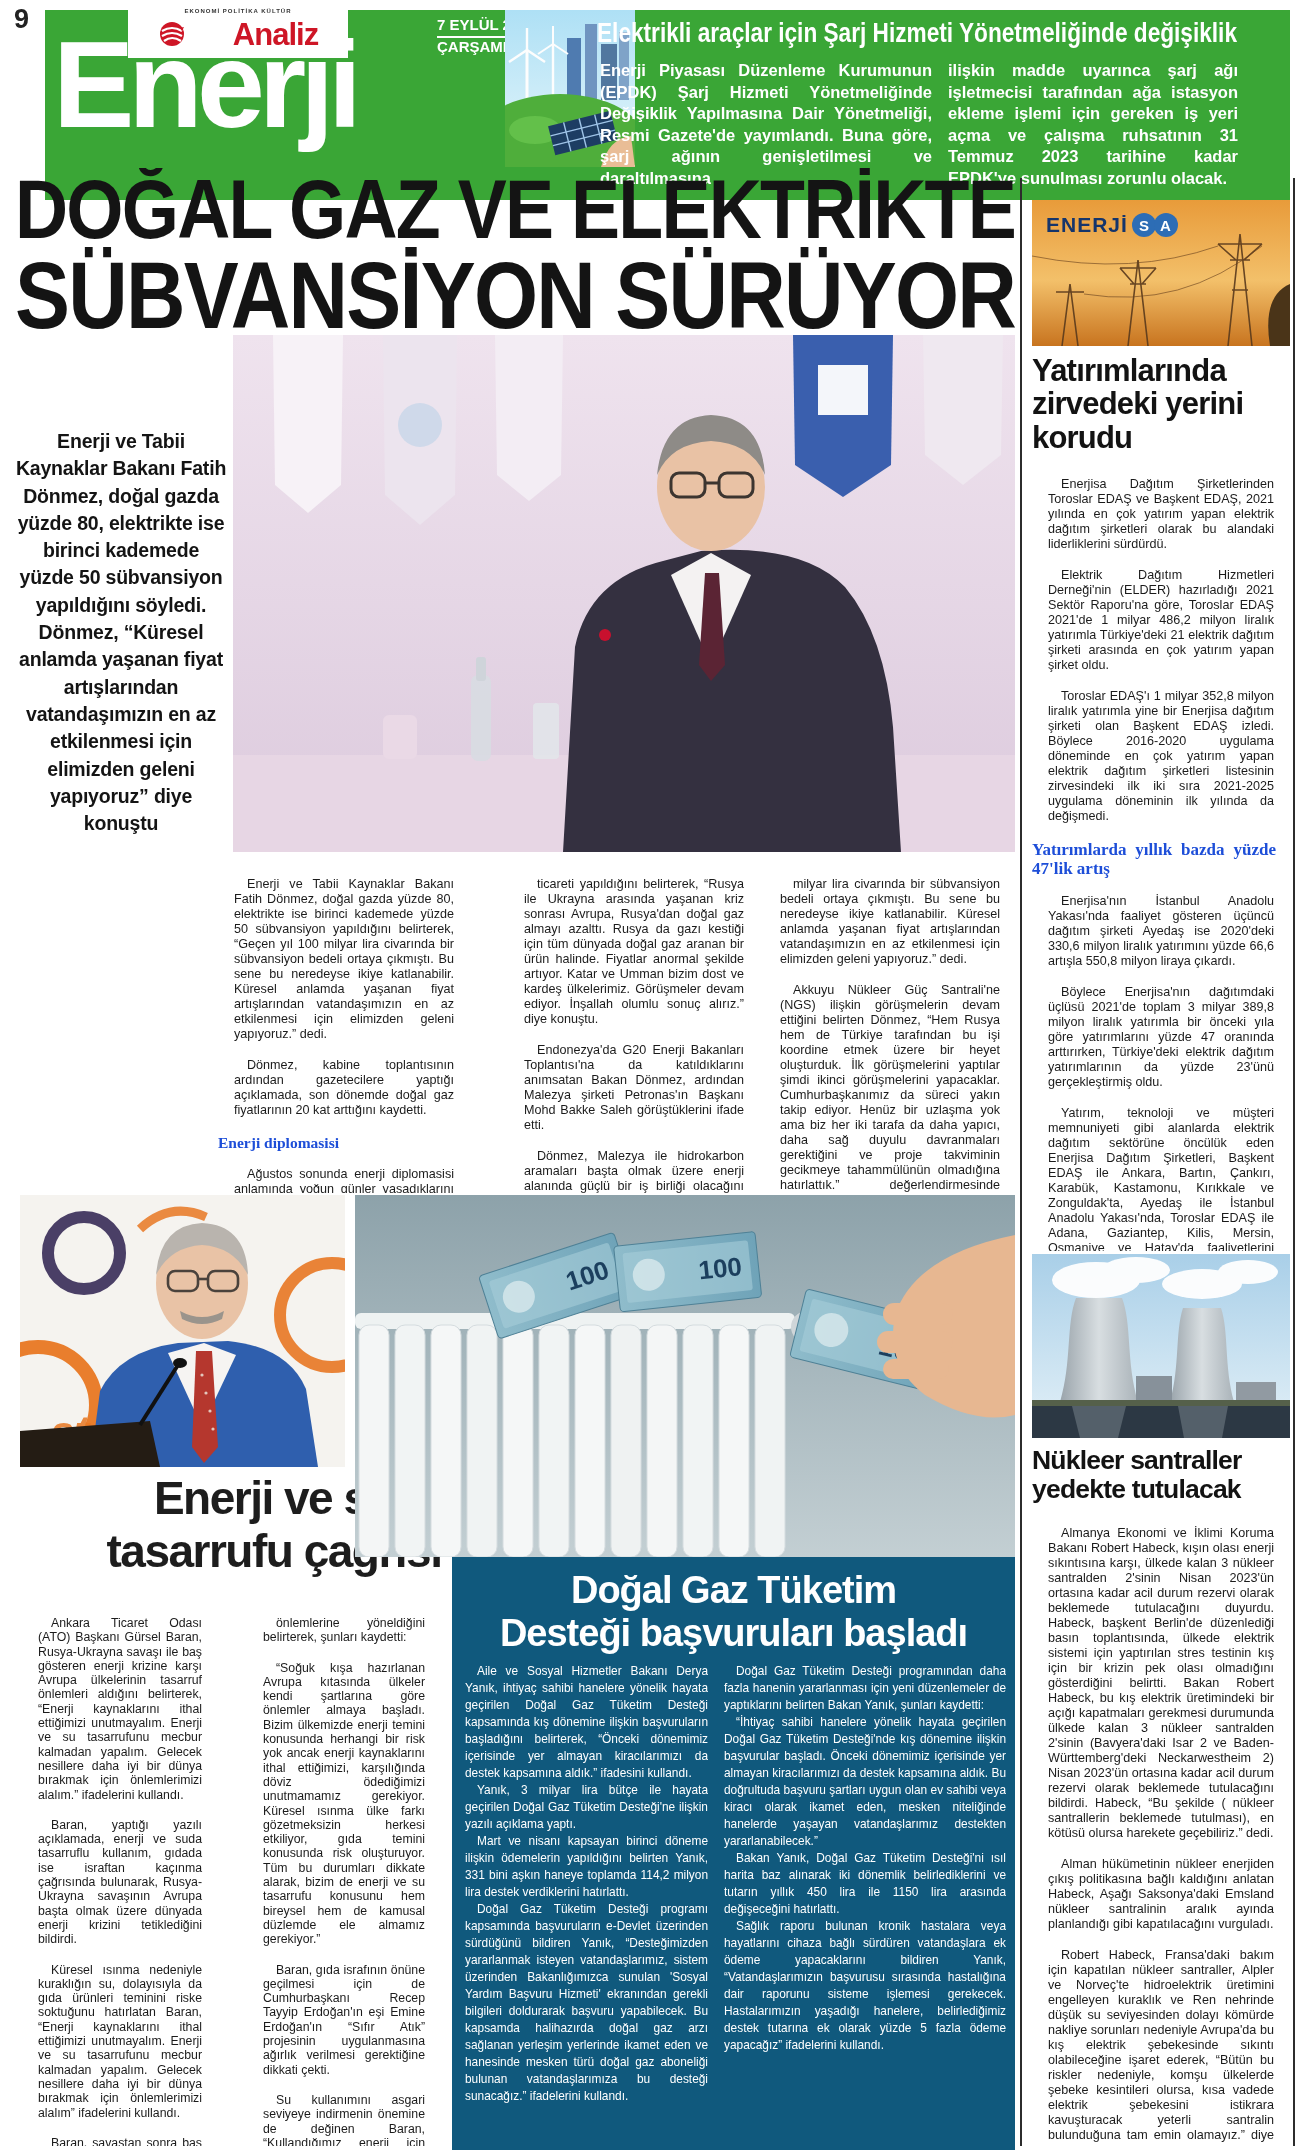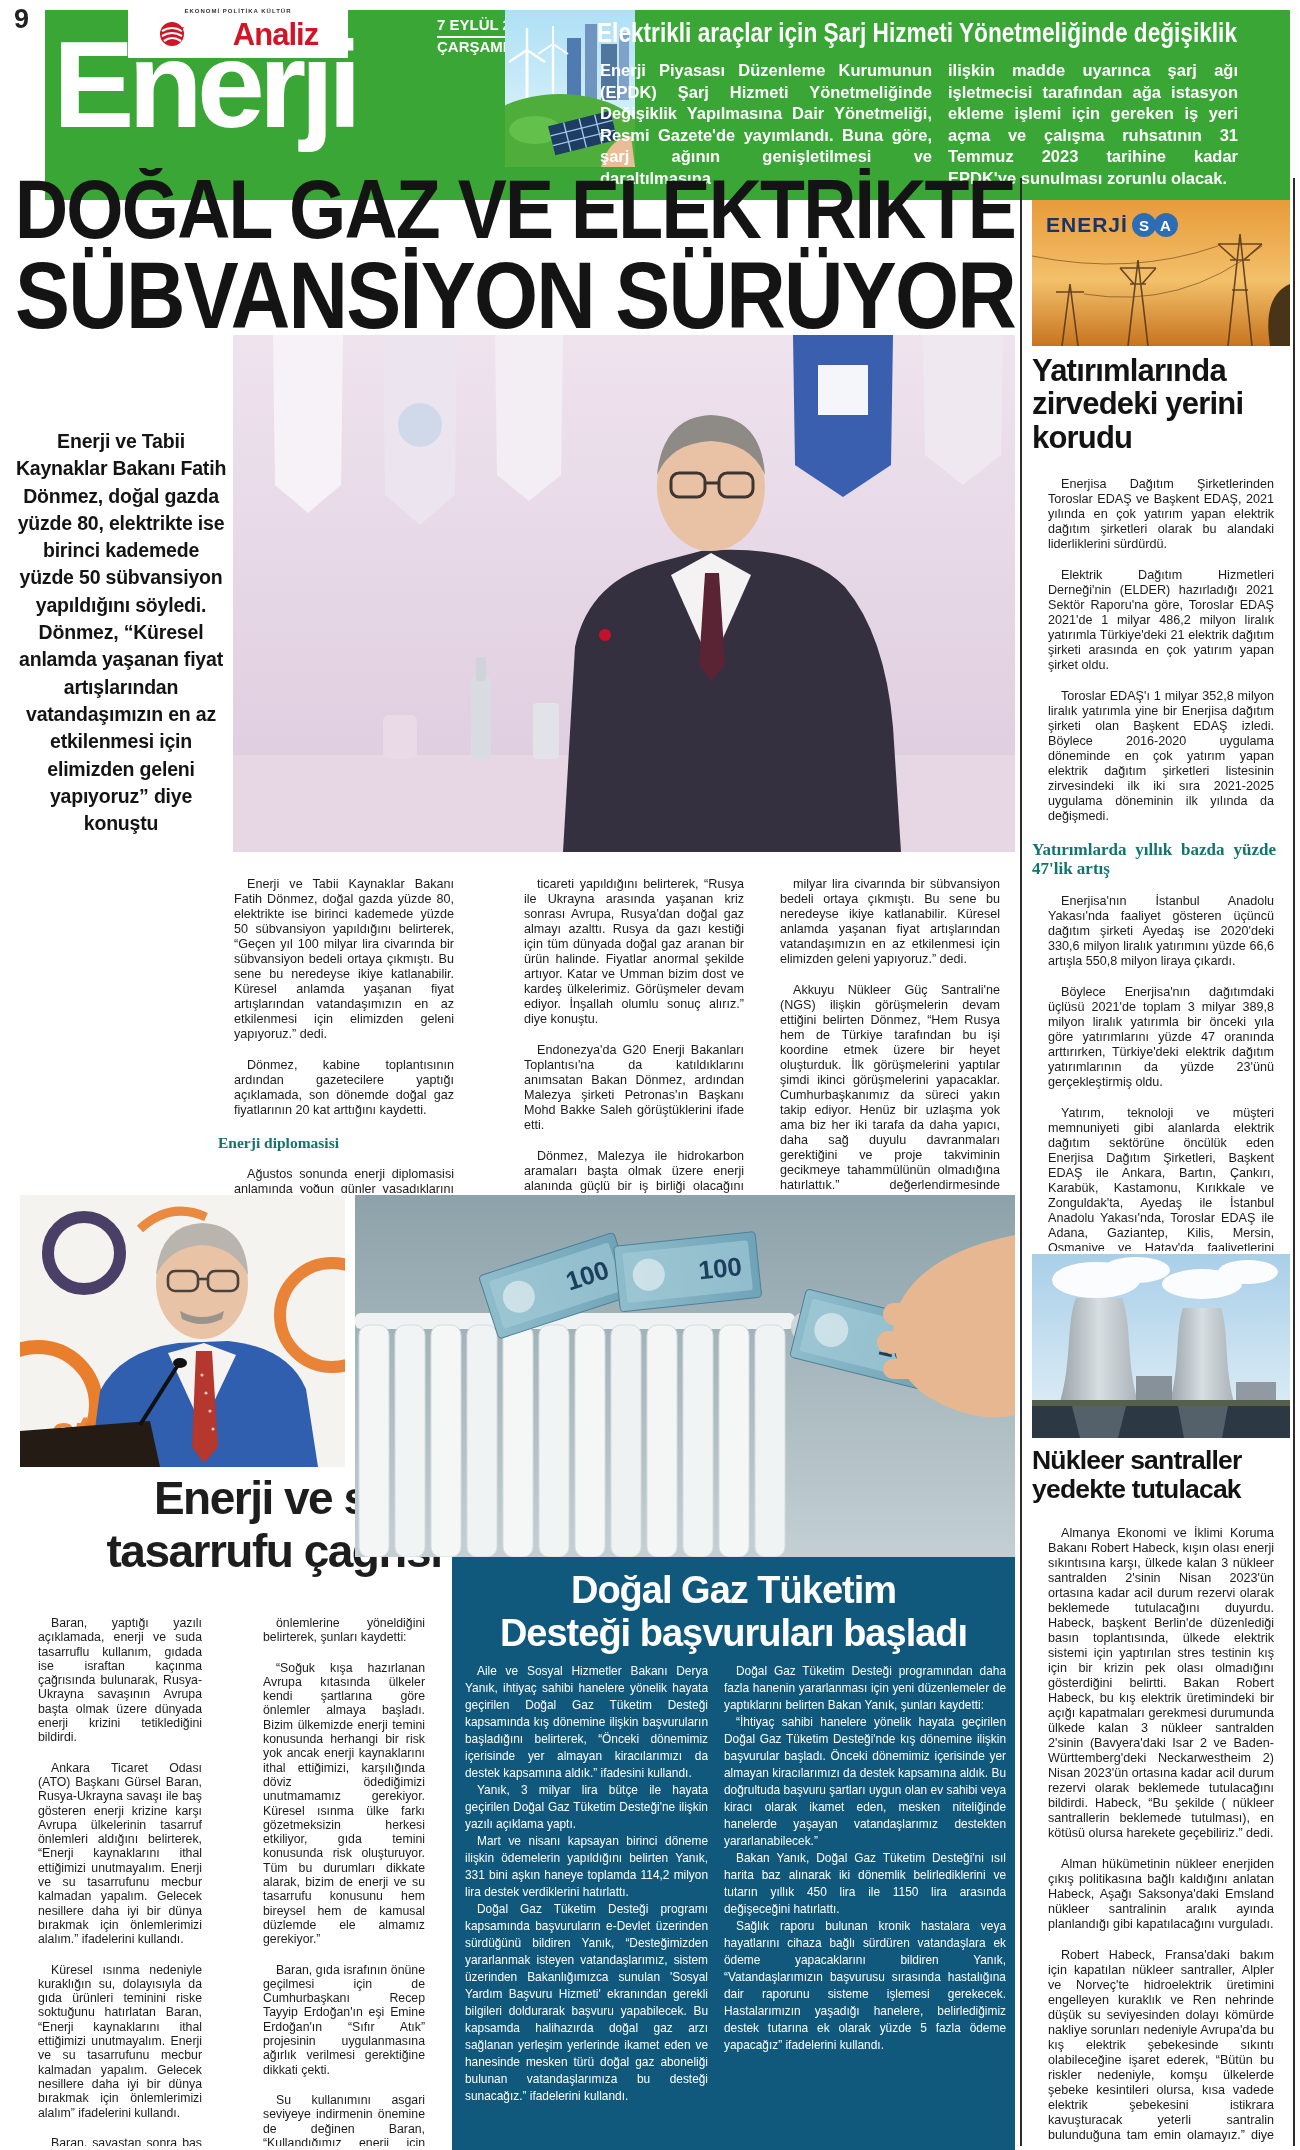--- a/index.html
+++ b/index.html
@@ -28,21 +28,21 @@
   .huge-line{left:12px;}
   
   .vrule{width:2px;background:#2c2c2c;}
   
   #pullquote{left:14px;top:428px;width:214px;text-align:center;font-size:19.5px;
              font-weight:bold;line-height:1.40;color:#141414;letter-spacing:-0.2px;}
   #lead-photo{left:233px;top:335px;width:782px;height:517px;}
   .newscol{font-size:12.6px;line-height:15px;text-align:justify;overflow:hidden;color:#1b1b1b;}
   .newscol p{margin:16px;text-indent:13px;}
   .newscol h4{margin:1px 14px 1px 0;font-family:"Liberation Serif",serif;font-size:15.5px;
-              line-height:1.12;color:#0f766e;}
+              line-height:1.12;color:#1d4ed8;}
   #lead-col1{left:218px;top:861px;width:252px;height:332px;}
   #lead-col2{left:508px;top:861px;width:252px;height:332px;}
   #lead-col3{left:764px;top:861px;width:252px;height:332px;}
   
   #enerjisa-photo{left:1032px;top:200px;width:258px;height:146px;}
   .side-title{left:1032px;width:260px;font-weight:700;color:#131313;letter-spacing:-0.8px;}
   #side-title1{top:354px;font-size:31px;line-height:1.08;}
   #side-body1{left:1032px;top:461px;width:258px;height:790px;font-size:12.6px;line-height:15px;}
   #side-body1 h4,#side-body3 h4{font-size:17px;}
   #towers-photo{left:1032px;top:1254px;width:258px;height:184px;}
@@ -316,22 +316,22 @@
   <path d="M0 236 L130 226 L140 272 L0 272 Z" fill="#241c14"></path>
   <line x1="120" y1="230" x2="158" y2="170" stroke="#111" stroke-width="4"></line>
   <ellipse cx="160" cy="168" rx="7" ry="5" fill="#111"></ellipse>
 </svg>
 
 <div class="abs" id="ato-title">
   <div>Enerji ve su</div>
   <div>tasarrufu çağrısı</div>
 </div>
 <div class="abs newscol" id="ato-col1">
+    <p>Ankara Ticaret Odası (ATO) Başkanı Gürsel Baran, Rusya-Ukrayna savaşı ile baş gösteren enerji krizine karşı Avrupa ülkelerinin tasarruf önlemleri aldığını belirterek, “Enerji kaynaklarını ithal ettiğimizi unutmayalım. Enerji ve su tasarrufunu mecbur kalmadan yapalım. Gelecek nesillere daha iyi bir dünya bırakmak için önlemlerimizi alalım.” ifadelerini kullandı.</p>
     <p>Baran, yaptığı yazılı açıklamada, enerji ve suda tasarruflu kullanım, gıdada ise israftan kaçınma çağrısında bulunarak, Rusya-Ukrayna savaşının Avrupa başta olmak üzere dünyada enerji krizini tetiklediğini bildirdi.</p>
-    <p>Ankara Ticaret Odası (ATO) Başkanı Gürsel Baran, Rusya-Ukrayna savaşı ile baş gösteren enerji krizine karşı Avrupa ülkelerinin tasarruf önlemleri aldığını belirterek, “Enerji kaynaklarını ithal ettiğimizi unutmayalım. Enerji ve su tasarrufunu mecbur kalmadan yapalım. Gelecek nesillere daha iyi bir dünya bırakmak için önlemlerimizi alalım.” ifadelerini kullandı.</p>
     <p>Küresel ısınma nedeniyle kuraklığın su, dolayısıyla da gıda ürünleri teminini riske soktuğunu hatırlatan Baran, “Enerji kaynaklarını ithal ettiğimizi unutmayalım. Enerji ve su tasarrufunu mecbur kalmadan yapalım. Gelecek nesillere daha iyi bir dünya bırakmak için önlemlerimizi alalım” ifadelerini kullandı.</p>
     <p>Baran, savaştan sonra baş gösteren enerji krizine karşı Avrupa ülkelerinin tasarruf</p>
   </div>
 <div class="abs newscol" id="ato-col2">
     <p>önlemlerine yöneldiğini belirterek, şunları kaydetti:</p>
     <p>“Soğuk kışa hazırlanan Avrupa kıtasında ülkeler kendi şartlarına göre önlemler almaya başladı. Bizim ülkemizde enerji temini konusunda herhangi bir risk yok ancak enerji kaynaklarını ithal ettiğimizi, karşılığında döviz ödediğimizi unutmamamız gerekiyor. Küresel ısınma ülke farkı gözetmeksizin herkesi etkiliyor, gıda temini konusunda risk oluşturuyor. Tüm bu durumları dikkate alarak, bizim de enerji ve su tasarrufu konusunu hem bireysel hem de kamusal düzlemde ele almamız gerekiyor.”</p>
     <p>Baran, gıda israfının önüne geçilmesi için de Cumhurbaşkanı Recep Tayyip Erdoğan'ın eşi Emine Erdoğan'ın “Sıfır Atık” projesinin uygulanmasına ağırlık verilmesi gerektiğine dikkati çekti.</p>
     <p>Su kullanımını asgari seviyeye indirmenin önemine de değinen Baran, “Kullandığımız enerji için döviz ödediğimizi, suyun ederinin ise para değil hayat olduğunu unutmamalıyız.” değerlendirmesinde bulundu.</p>
   </div>
 

